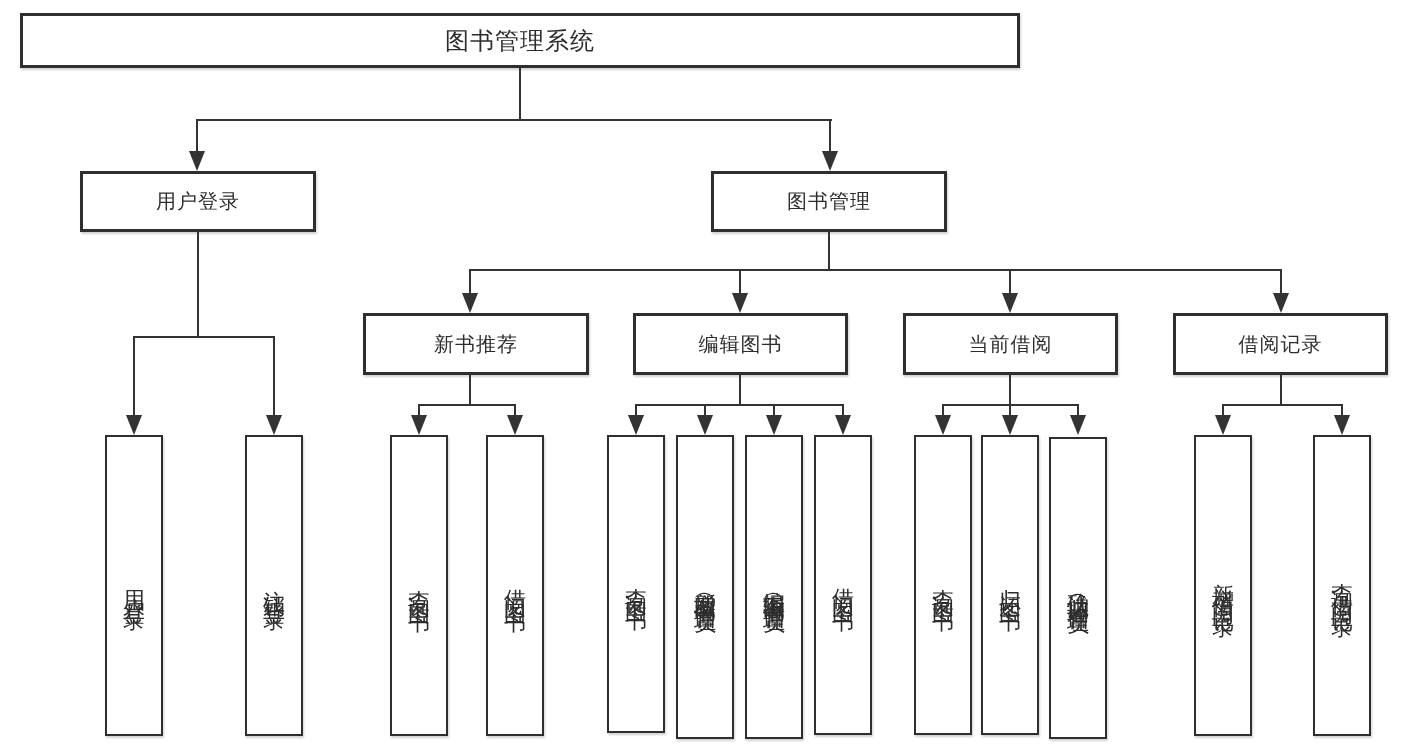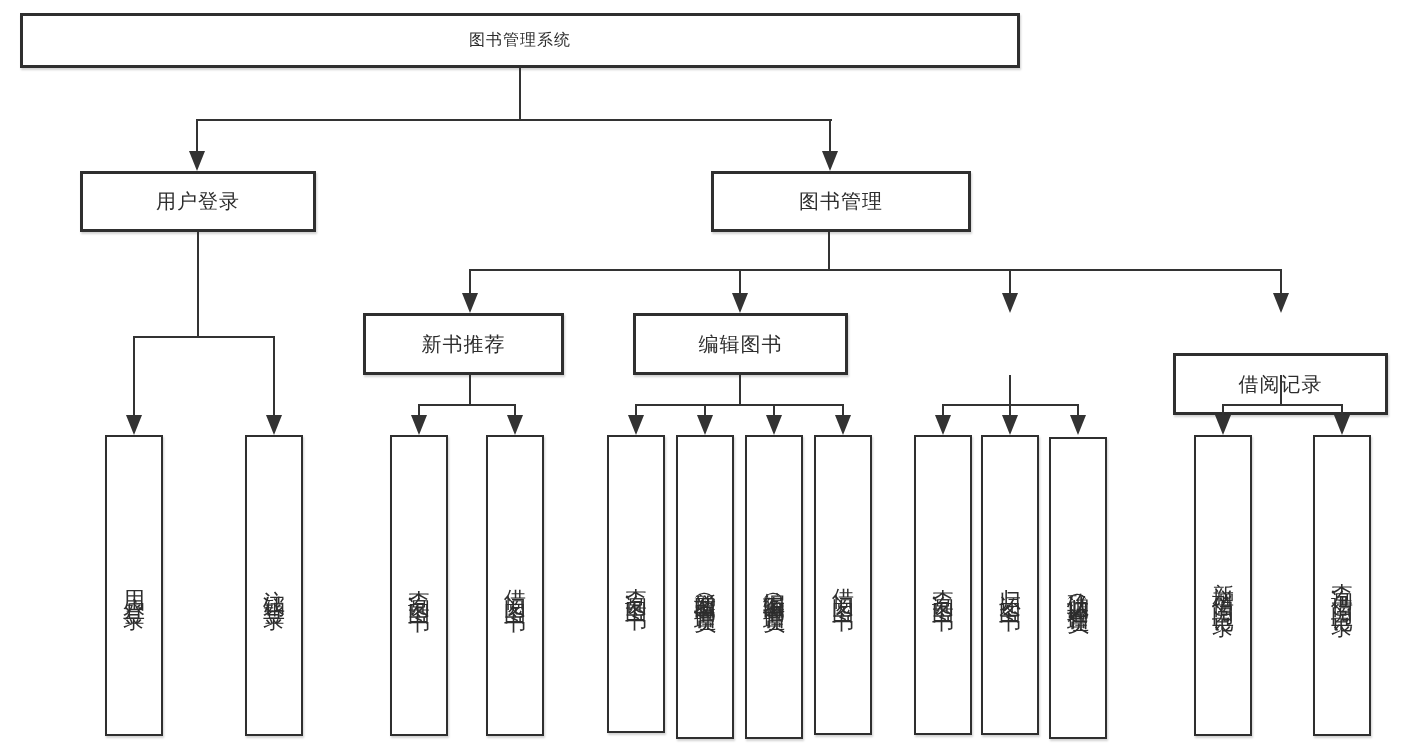--- a/index.html
+++ b/index.html
@@ -19,21 +19,21 @@
     position: absolute;
     box-sizing: border-box;
     background: #ffffff;
     border: 2px solid #2f2f2f;
     display: flex;
     align-items: center;
     justify-content: center;
     color: #2d2d2d;
     box-shadow: 1px 2px 2px rgba(0,0,0,0.18);
   }
-  .box.lvl1 { border-width: 3px; font-size: 16px; letter-spacing: 1px; align-items: center; }
+  .box.lvl1 { border-width: 3px; font-size: 24px; letter-spacing: 1px; align-items: center; }
   .box.lvl2, .box.lvl3 { border-width: 3px; font-size: 20px; letter-spacing: 1px; }
   .box.leaf { border-width: 2px; }
   .vtext {
     writing-mode: vertical-rl;
     text-orientation: mixed;
     font-size: 22px;
     letter-spacing: 7px;
     color: #2d2d2d;
     white-space: nowrap;
   }
@@ -72,21 +72,21 @@
   <div class="vline" style="left:519px; top:68px; height:53px;"></div>
   <div class="hline" style="left:196px; top:119px; width:636px;"></div>
   <div class="vline" style="left:196px; top:119px; height:34px;"></div>
   <div class="arrow" style="left:189px; top:151px;"></div>
   <div class="vline" style="left:829px; top:119px; height:34px;"></div>
   <div class="arrow" style="left:822px; top:151px;"></div>
 
   <div class="box lvl2" style="left:80px; top:171px; width:236px; height:61px;">
     <span>用户登录</span>
   </div>
-  <div class="box lvl2" style="left:711px; top:171px; width:260px; height:61px;">
+  <div class="box lvl2" style="left:711px; top:171px; width:236px; height:61px;">
     <span>图书管理</span>
   </div>
 
   <div class="vline" style="left:197px; top:232px; height:106px;"></div>
   <div class="hline" style="left:133px; top:336px; width:142px;"></div>
   <div class="vline" style="left:133px; top:336px; height:81px;"></div>
   <div class="arrow" style="left:126px; top:415px;"></div>
   <div class="vline" style="left:273px; top:336px; height:81px;"></div>
   <div class="arrow" style="left:266px; top:415px;"></div>
 
@@ -94,27 +94,30 @@
   <div class="hline" style="left:469px; top:269px; width:813px;"></div>
   <div class="vline" style="left:469px; top:269px; height:26px;"></div>
   <div class="arrow" style="left:462px; top:293px;"></div>
   <div class="vline" style="left:739px; top:269px; height:26px;"></div>
   <div class="arrow" style="left:732px; top:293px;"></div>
   <div class="vline" style="left:1009px; top:269px; height:26px;"></div>
   <div class="arrow" style="left:1002px; top:293px;"></div>
   <div class="vline" style="left:1280px; top:269px; height:26px;"></div>
   <div class="arrow" style="left:1273px; top:293px;"></div>
 
-  <div class="box lvl3" style="left:363px; top:313px; width:201px; height:62px;">
+  <div class="box lvl3" style="left:363px; top:313px; width:226px; height:62px;">
     <span>新书推荐</span>
   </div>
   <div class="box lvl3" style="left:633px; top:313px; width:215px; height:62px;">
     <span>编辑图书</span>
   </div>
-  <div class="box lvl3" style="left:1173px; top:313px; width:215px; height:62px;margin-top:40px;">
+  <div class="box lvl3" style="left:903px; top:313px; width:215px; height:62px;">
+    <span>当前借阅</span>
+  </div>
+  <div class="box lvl3" style="left:1173px; top:313px; width:215px; height:62px;">
     <span>借阅记录</span>
   </div>
 
   <div class="vline" style="left:469px; top:375px; height:31px;"></div>
   <div class="hline" style="left:418px; top:404px; width:98px;"></div>
   <div class="vline" style="left:418px; top:404px; height:13px;"></div>
   <div class="arrow" style="left:411px; top:415px;"></div>
   <div class="vline" style="left:514px; top:404px; height:13px;"></div>
   <div class="arrow" style="left:507px; top:415px;"></div>
 

